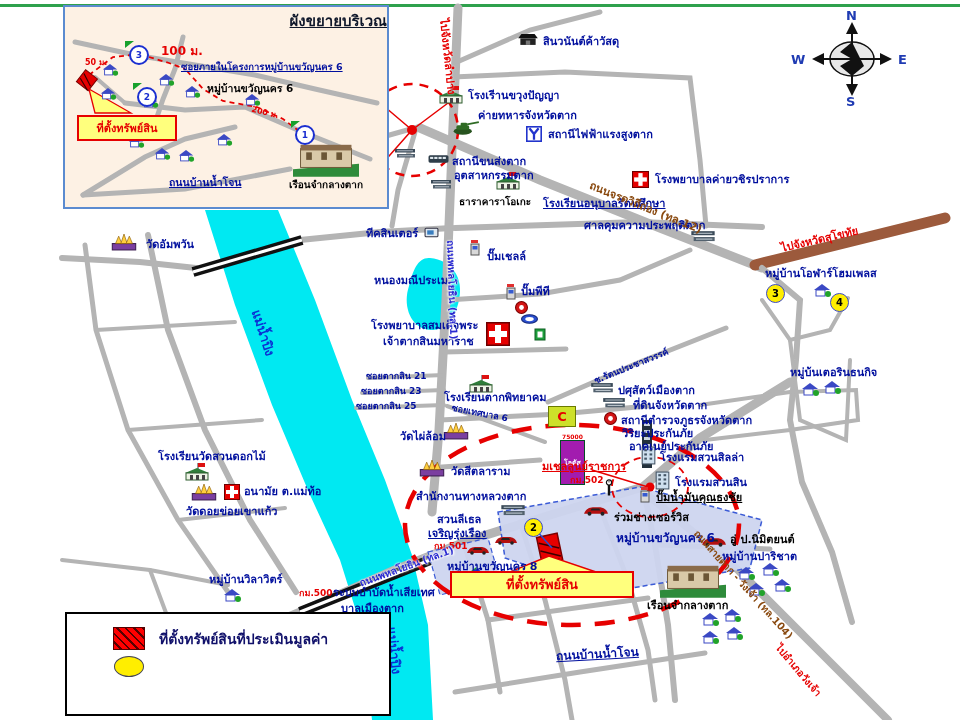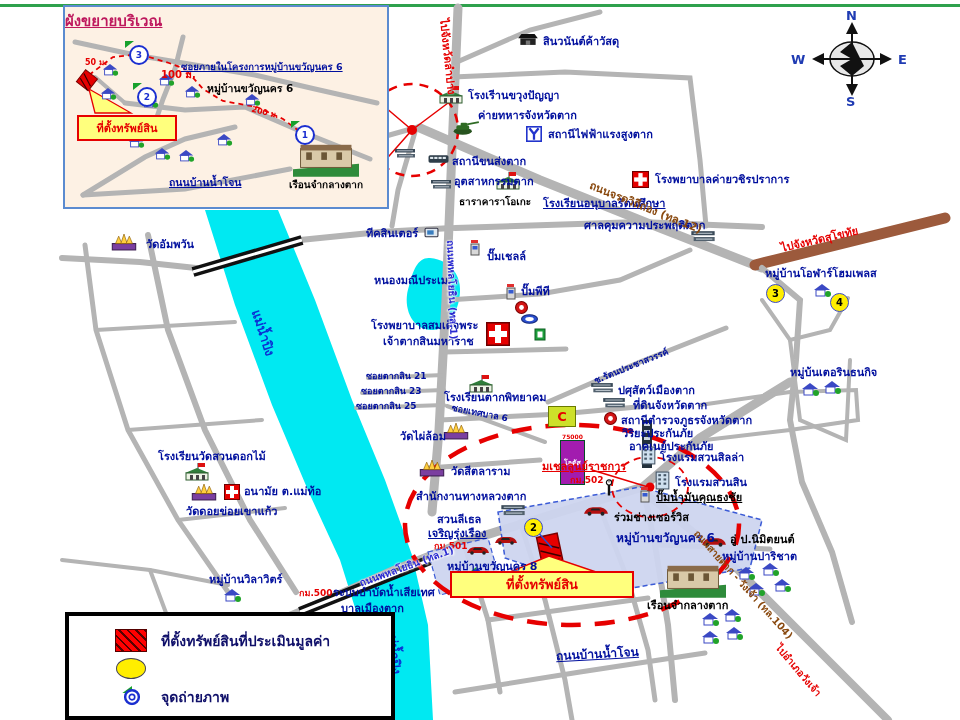--- a/index.html
+++ b/index.html
@@ -33,28 +33,28 @@
   .cam::before{content:"";position:absolute;left:-6px;top:-6px;border-style:solid;
        border-width:7px 9px 0 0;border-color:#18a12c transparent transparent transparent;}
   
   .callout{position:absolute;background:#ffff7d;border:2px solid #e60000;z-index:7;
            display:flex;align-items:center;justify-content:center;
            font:700 13px "DejaVu Sans",sans-serif;color:#e60000;}
   
   #inset{position:absolute;left:63px;top:5px;width:322px;height:200px;background:#fdf1e4;
          border:2px solid #5b8bd0;z-index:20;}
   #inset .lbl{z-index:25;}
-  #inset-title{position:absolute;left:0;right:0;top:2px;text-align:left;
-         font:700 15px "DejaVu Sans",sans-serif;color:#be185d;text-decoration:underline;z-index:25;}
+  #inset-title{position:absolute;left:0;right:0;top:2px;text-align:right;
+         font:700 15px "DejaVu Sans",sans-serif;color:#0f172a;text-decoration:underline;z-index:25;}
   .inset-callout{position:absolute;left:12px;top:108px;width:96px;height:22px;background:#ffff7d;
          border:2px solid #e60000;display:flex;align-items:center;justify-content:center;
          font:700 11px "DejaVu Sans",sans-serif;color:#e60000;z-index:26;}
   
   #legend{position:absolute;left:65px;top:612px;width:322px;height:100px;background:#fff;
-          border:4px solid #000000;z-index:20;}
+          border:2px solid #000000;z-index:20;}
   .leg-row{position:absolute;left:0;width:100%;height:26px;}
   .leg-label{position:absolute;left:92px;top:4px;font:700 14px "DejaVu Sans",sans-serif;color:#10106a;}
   .leg-swatch-prop{position:absolute;left:46px;top:3px;width:30px;height:21px;background:#ff0000;
           border:1.5px solid #550000;
           background-image:repeating-linear-gradient(45deg,transparent 0 4px,#550000 4px 6px);}
   .leg-swatch-cmp{position:absolute;left:47px;top:4px;width:28px;height:19px;border-radius:50%;
           background:#ffee00;border:1.5px solid #445;}
   .leg-cam{left:52px;top:4px;position:absolute;}
   
   #compass{position:absolute;left:795px;top:12px;width:115px;height:95px;z-index:10;}
@@ -456,21 +456,21 @@
   <div class="callout" style="left:450px;top:571px;width:180px;height:23px">
     <span>ที่ตั้งทรัพย์สิน</span>
   </div>
 
   <span class="lbl" style="left:543px;top:36px">สินวนันต์ค้าวัสดุ</span>
   <span class="lbl" style="left:468px;top:90px">โรงเรีานขวุงปัญญา</span>
   <span class="lbl" style="left:478px;top:110px">ค่ายทหารจังหวัดตาก</span>
   <span class="lbl" style="left:548px;top:129px">สถานีไฟฟ้าแรงสูงตาก</span>
   <span class="lbl" style="left:655px;top:174px">โรงพยาบาลค่ายวชิรปราการ</span>
   <span class="lbl" style="left:452px;top:156px">สถานีขนส่งตาก</span>
-  <span class="lbl" style="left:454px;top:176px">อุตสาหกรรมตาก</span>
+  <span class="lbl" style="left:454px;top:170px">อุตสาหกรรมตาก</span>
   <span class="lbl bk s10" style="left:459px;top:196px">ธาราคาราโอเกะ</span>
   <span class="lbl ul" style="left:543px;top:198px">โรงเรียนอนุบาลรัตนศึกษา</span>
   <span class="lbl" style="left:584px;top:220px">ศาลคุมความประพฤติตาก</span>
   <span class="lbl" style="left:146px;top:239px">วัดอัมพวัน</span>
   <span class="lbl" style="left:366px;top:228px">ทีคสินเตอร์</span>
   <span class="lbl" style="left:487px;top:251px">ปั๊มเชลล์</span>
   <span class="lbl" style="left:374px;top:275px">หนองมณีประเม</span>
   <span class="lbl" style="left:521px;top:286px">ปั๊มพีที</span>
   <span class="lbl" style="left:371px;top:320px">โรงพยาบาลสมเด็จพระ</span>
   <span class="lbl" style="left:383px;top:336px">เจ้าตากสินมหาราช</span>
@@ -601,39 +601,33 @@
         <span>3</span>
       </div>
     <div class="cam" style="left:72px;top:80px">
         <span>2</span>
       </div>
     <div class="cam" style="left:230px;top:118px">
         <span>1</span>
       </div>
 
     <span class="lbl rd" style="left:20px;top:52px;font-size:8px">50 ม.</span>
-    <span class="lbl rd" style="left:96px;top:62px;font-size:10px">100 ม.</span>
+    <span class="lbl rd" style="left:96px;top:38px;font-size:12px">100 ม.</span>
     <span class="lbl rd" style="left:186px;top:102px;font-size:8px;transform:rotate(14deg)">200 ม.</span>
     <span class="lbl ul" style="left:116px;top:55px;font-size:9.5px">ซอยภายในโครงการหมู่บ้านขวัญนคร 6</span>
     <span class="lbl bk" style="left:142px;top:76px;font-size:10.5px">หมู่บ้านขวัญนคร 6</span>
     <div class="inset-callout">
         <span>ที่ตั้งทรัพย์สิน</span>
       </div>
     <span class="lbl ul" style="left:104px;top:170px;font-size:10.5px">ถนนบ้านน้ำโจน</span>
     <span class="lbl bk" style="left:224px;top:172px;font-size:10px">เรือนจำกลางตาก</span>
   </div>
 
   <div id="legend">
     <div class="leg-row" style="top:10px">
       <span class="leg-swatch-prop"></span>
       <span class="leg-label">ที่ตั้งทรัพย์สินที่ประเมินมูลค่า</span>
     </div>
     <div class="leg-row" style="top:38px">
       <span class="leg-swatch-cmp"></span>
     </div>
-    <div class="leg-row" style="top:64px">
-      <svg class="leg-cam" width="22" height="22" viewBox="0 0 16 15">
-          <use href="#sym-camera"></use>
-        </svg>
-      <span class="leg-label" style="top:6px">จุดถ่ายภาพ</span>
-    </div>
   </div>
 </div>
 
 </body></html>

